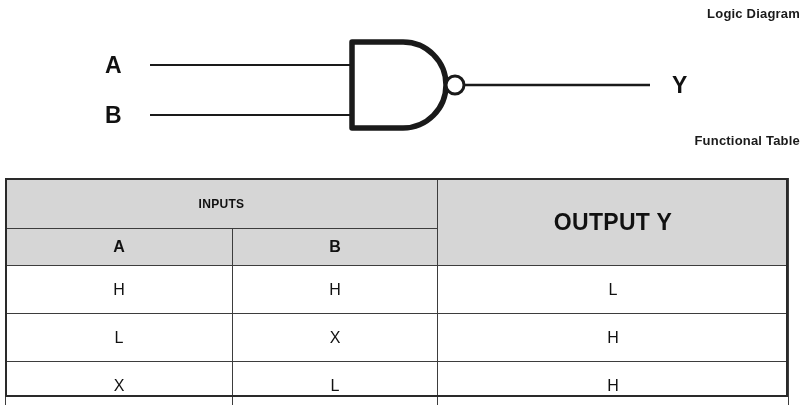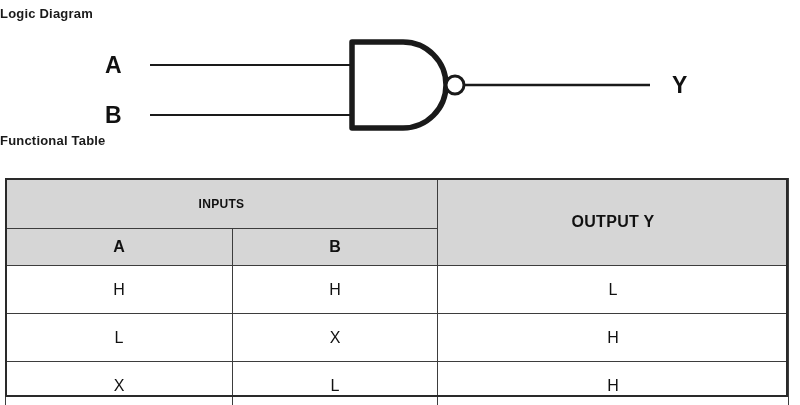--- a/index.html
+++ b/index.html
@@ -14,21 +14,21 @@
     font-family: "Liberation Sans", sans-serif;
     color: #111111;
     overflow: hidden;
   }
 
   
   .title {
     position: absolute;
     left: 0;
     width: 800px;
-    text-align: left;
+    text-align: right;
     font-size: 13px;
     font-weight: bold;
     color: #1a1a1a;
     letter-spacing: 0.2px;
   }
   #logic-title { top: 6px; }
   #table-title { top: 133px; }
 
   
   #logic-diagram {
@@ -73,21 +73,21 @@
   #functional-table th {
     background: #d6d6d6;
     font-weight: bold;
   }
   th.hdr-inputs {
     height: 47px;
     font-size: 12px;
     letter-spacing: 0.3px;
   }
   th.hdr-output {
-    font-size: 16px;
+    font-size: 23px;
     letter-spacing: 0.3px;
   }
   th.hdr-sub {
     height: 34px;
     font-size: 16px;
   }
   #functional-table td.data-cell {
     height: 45px;
     font-size: 16px;
     font-weight: normal;

